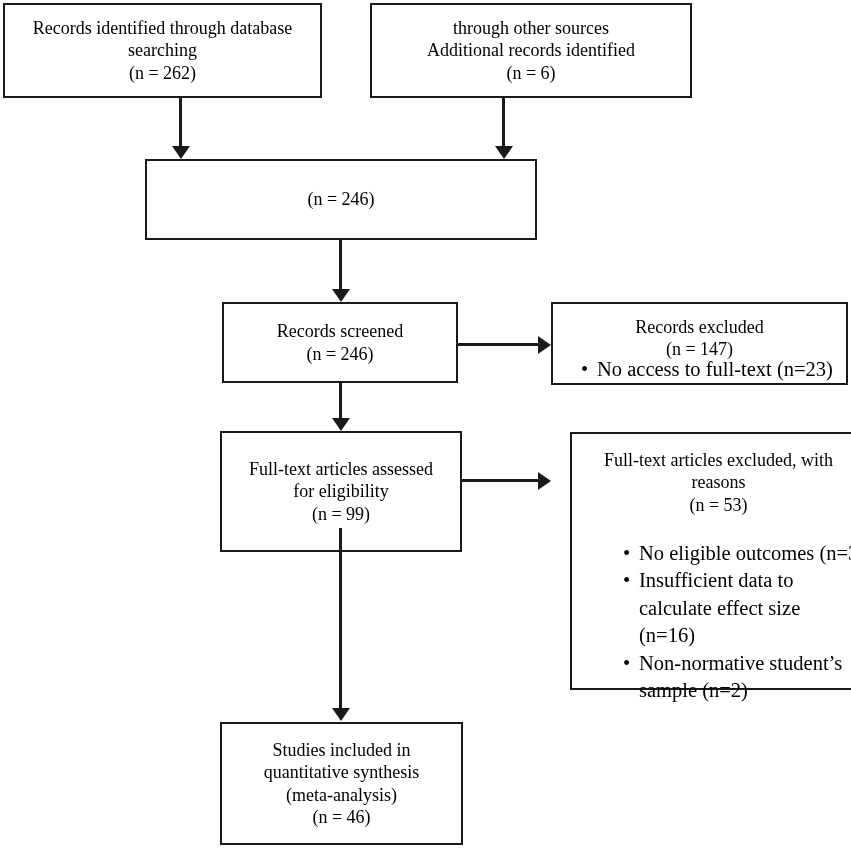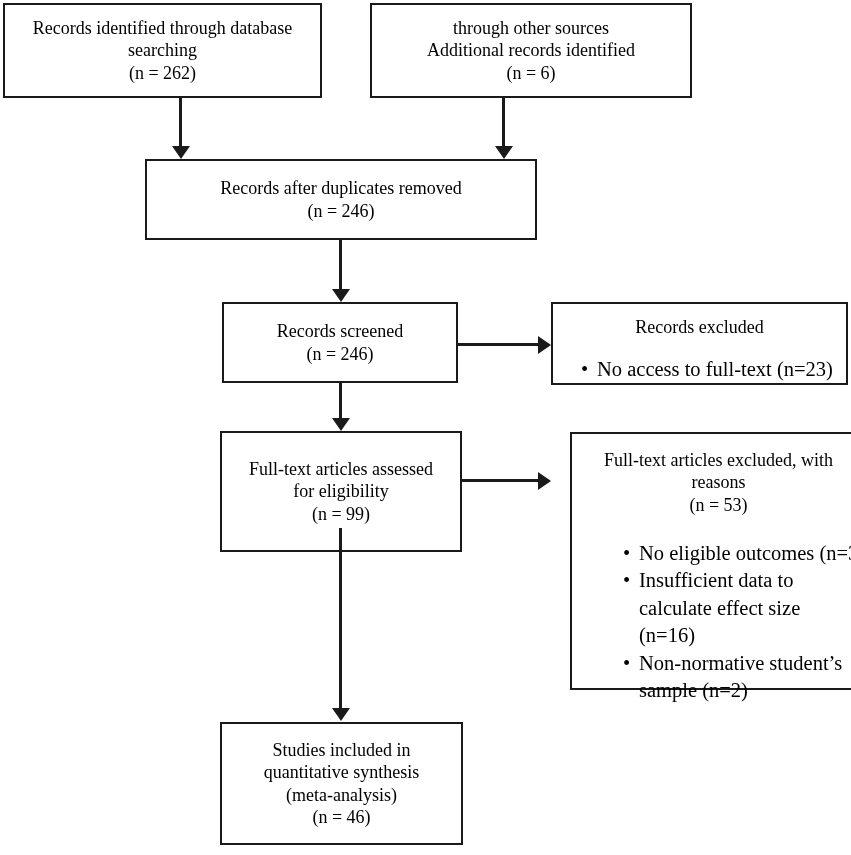--- a/index.html
+++ b/index.html
@@ -117,41 +117,41 @@
   </div>
 
   <div class="vline" style="left:179px; top:98px; height:49px;"></div>
   <div class="arrowdown" style="left:171.5px; top:146px;"></div>
 
   <div class="vline" style="left:502px; top:98px; height:49px;"></div>
   <div class="arrowdown" style="left:494.5px; top:146px;"></div>
 
   <div class="box" style="left:145px; top:159px; width:392px; height:81px;">
     <div class="boxtext">
-      <div>Records after duplicates removed</div>
       <div>(n = 246)</div>
     </div>
   </div>
 
   <div class="vline" style="left:339px; top:240px; height:50px;"></div>
   <div class="arrowdown" style="left:331.5px; top:289px;"></div>
 
   <div class="box" style="left:222px; top:302px; width:236px; height:81px;">
     <div class="boxtext">
       <div>Records screened</div>
       <div>(n = 246)</div>
     </div>
   </div>
 
   <div class="hline" style="left:458px; top:343px; width:81px;"></div>
   <div class="arrowright" style="left:538px; top:335.5px;"></div>
 
   <div class="box topalign" style="left:551px; top:302px; width:297px; height:83px; padding-top:12px;">
     <div class="boxtext">
       <div>Records excluded</div>
+      <div>(n = 147)</div>
     </div>
     <div class="bullets" style="left:28px; top:52px; width:262px;">
       <span class="bullet-inline">No access to full-text (n=23)</span>
     </div>
   </div>
 
   <div class="vline" style="left:339px; top:383px; height:38px;"></div>
   <div class="arrowdown" style="left:331.5px; top:418px;"></div>
 
   <div class="box" style="left:220px; top:431px; width:242px; height:121px;">

